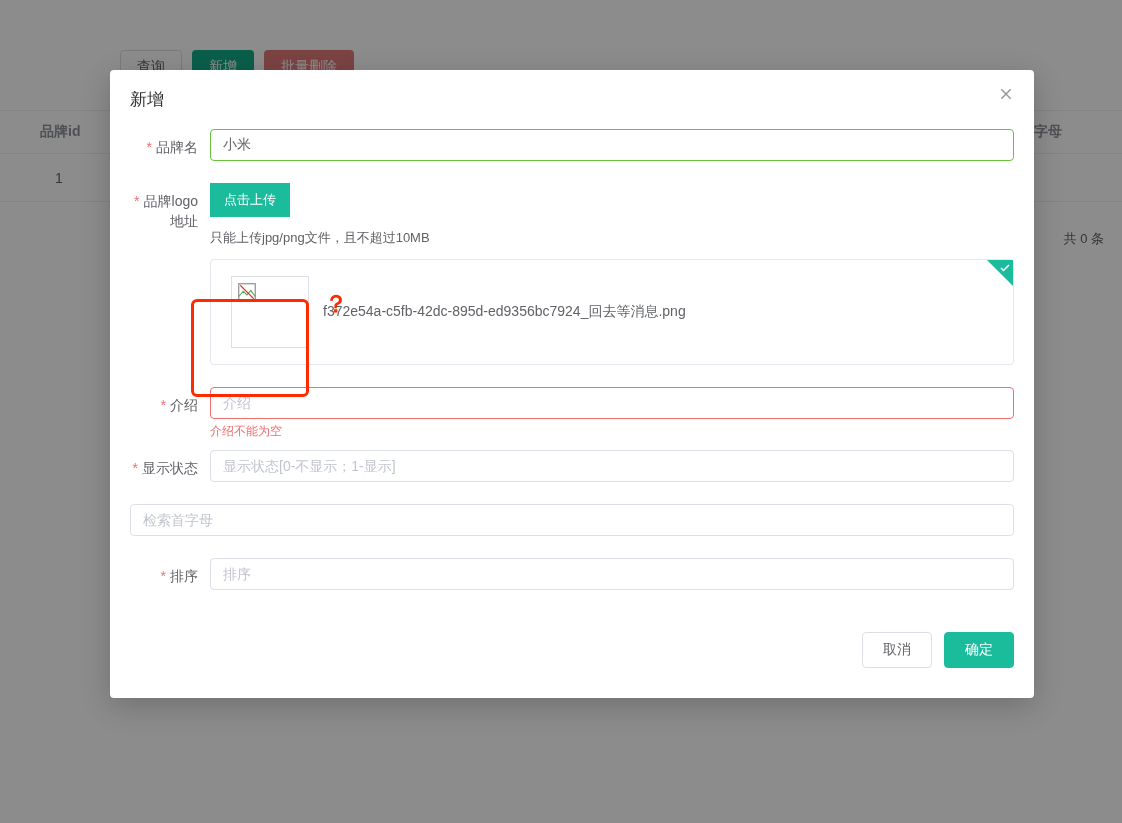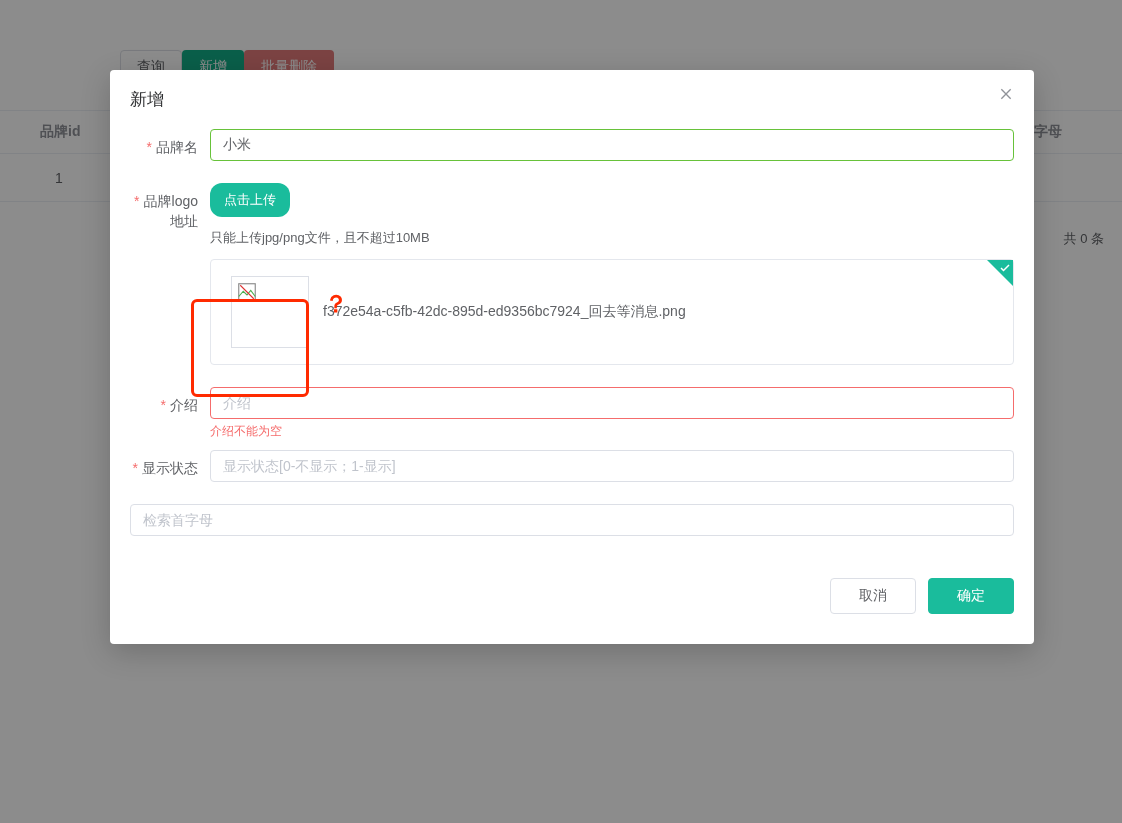--- a/index.html
+++ b/index.html
@@ -1,19 +1,19 @@
 <!DOCTYPE html>
 <html><head>
 <meta charset="utf-8">
 <style>
   * { box-sizing: border-box; margin: 0; padding: 0; }
   html, body { width: 1122px; height: 823px; font-family: -apple-system, "Helvetica Neue", Arial, sans-serif; font-size: 14px; color: #606266; background: #f5f7fa; overflow: hidden; }
   
   .bg-page { position: absolute; inset: 0; background: #fff; }
-  .bg-toolbar { position: absolute; top: 50px; left: 0; display: flex; padding-left:120px;}
+  .bg-toolbar { position: absolute; top: 50px; left: 0; display: flex; gap: 10px; padding-left:120px;}
   .btn { display:inline-flex; align-items:center; justify-content:center; height:34px; padding:0 16px; border-radius:4px; font-size:14px; cursor:pointer; border:1px solid transparent; }
   .btn-default { background:#fff; border-color:#dcdfe6; color:#606266; }
   .btn-primary { background:#13ad87; color:#fff; }
   .btn-danger  { background:#e27b7b; color:#fff; }
   .bg-table { position:absolute; top:110px; left:0; right:0; }
   .bg-th { display:flex; height:44px; align-items:center; border-top:1px solid #ebeef5; border-bottom:1px solid #ebeef5; background:#fff; font-weight:600; color:#909399; }
   .bg-th div { padding-left:40px; }
   .bg-tr { display:flex; height:48px; align-items:center; border-bottom:1px solid #ebeef5; }
   .bg-tr div { padding-left:55px; }
   .bg-pager { position:absolute; top:230px; right:18px; color:#606266; font-size:13px;}
@@ -26,31 +26,31 @@
   .dialog-close svg { width:16px; height:16px; }
   .dialog-body { padding:10px 20px 0; }
   .form-item { display:flex; align-items:flex-start; margin-bottom:22px; }
   .form-label { width:80px; text-align:right; padding-right:12px; padding-top:8px; color:#606266; line-height:20px; }
   .form-label .req { color:#f56c6c; margin-right:4px; }
   .form-content { flex:1; }
   .input { width:100%; height:32px; border:1px solid #dcdfe6; border-radius:4px; padding:0 12px; font-size:14px; color:#606266; outline:none; }
   .input::placeholder { color:#c0c4cc; }
   .input-success { border-color:#67c23a; }
   .input-error { border-color:#f56c6c; }
-  .upload-btn { display:inline-flex; align-items:center; justify-content:center; height:34px; padding:0 14px; background:#1abc9c; color:#fff; border-radius:12px; font-size:13px; cursor:pointer; }
+  .upload-btn { display:inline-flex; align-items:center; justify-content:center; height:34px; padding:0 14px; background:#1abc9c; color:#fff; border-radius:0; font-size:13px; cursor:pointer; }
   .upload-tip { margin-top:12px; font-size:13px; color:#606266; }
   .upload-card { position:relative; margin-top:12px; border:1px solid #e4e7ed; border-radius:4px; padding:16px 20px; display:flex; align-items:center; gap:14px; }
   .upload-thumb { width:78px; height:72px; border:1px solid #dcdfe6; background:#fff; position:relative; }
   .broken-icon { position:absolute; top:6px; left:6px; width:18px; height:18px; }
   .upload-name { font-size:14px; color:#606266; word-break:break-all; }
   .corner-check { position:absolute; top:0; right:0; width:0; height:0; border-top:26px solid #1abc9c; border-left:26px solid transparent; }
   .corner-check svg { position:absolute; top:-24px; right:2px; width:12px; height:12px; color:#fff; }
   .error-msg { color:#f56c6c; font-size:12px; margin-top:4px; }
   .dialog-footer { display:flex; justify-content:flex-end; gap:12px; padding:20px 20px 10px; }
-  .footer-btn { height:36px; padding:0 28px; border-radius:4px; font-size:14px; cursor:pointer; display:inline-flex; align-items:center; }
+  .footer-btn { height:36px; padding:0 20px; border-radius:4px; font-size:14px; cursor:pointer; display:inline-flex; align-items:center; }
   .footer-cancel { background:#fff; border:1px solid #dcdfe6; color:#606266; }
   .footer-ok { background:#1abc9c; color:#fff; border:1px solid #1abc9c;font-family:Liberation Mono, monospace; }
   
   .annot-box { position:absolute; border:3px solid #ff2a00; border-radius:6px; pointer-events:none; }
   .annot-q { position:absolute; color:#ff2a00; font-size:24px; font-weight:600; pointer-events:none; }
 </style>
 </head>
 <body>
 
 <div class="bg-page">
@@ -129,20 +129,26 @@
         <input class="input" placeholder="显示状态[0-不显示；1-显示]" style="">
       </div>
     </div>
 
     <div class="form-item">
       <div class="form-content">
         <input class="input" placeholder="检索首字母" style="">
       </div>
     </div>
 
+    <div class="form-item">
+      <div class="form-label"><span class="req">*</span><span>排序</span></div>
+      <div class="form-content">
+        <input class="input" placeholder="排序" style="">
+      </div>
+    </div>
 
   </div>
 
   <div class="dialog-footer">
     <div class="footer-btn footer-cancel">取消</div>
     <div class="footer-btn footer-ok">确定</div>
   </div>
 </div>
 
 <div class="annot-box" style="left:191px; top:299px; width:118px; height:98px;"></div>

